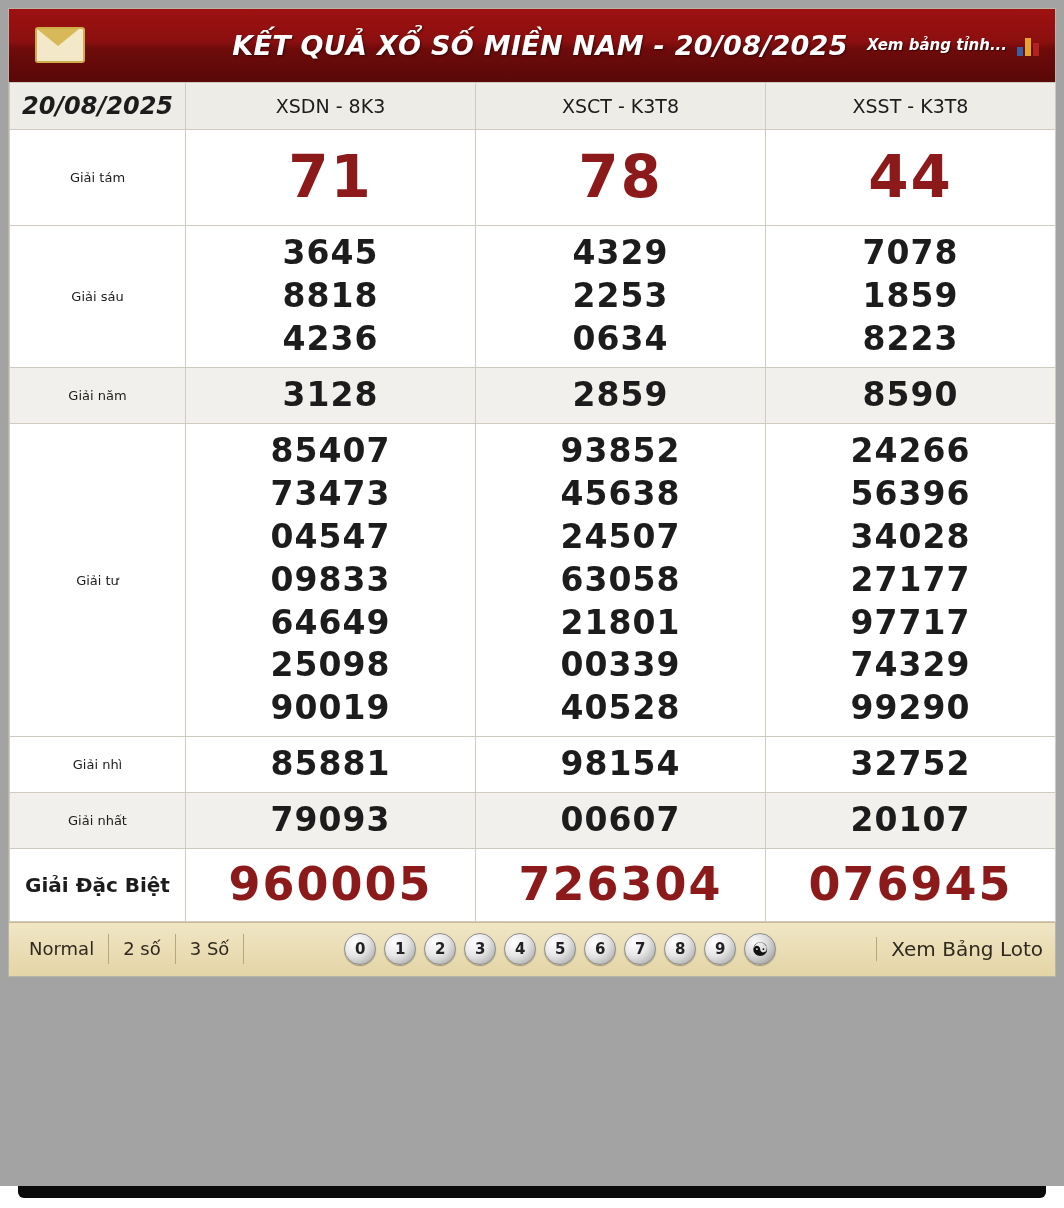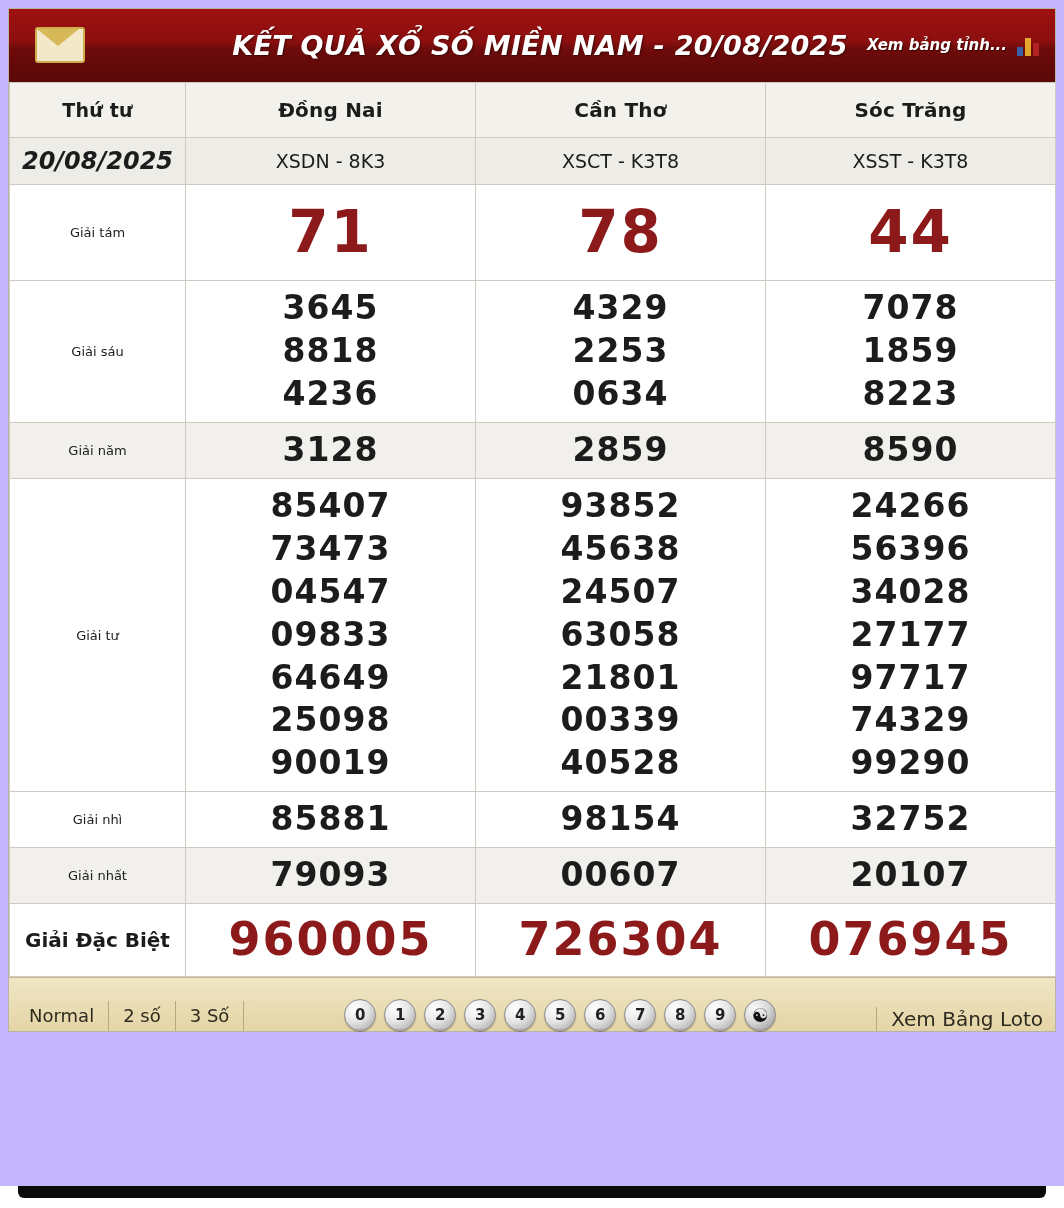--- a/index.html
+++ b/index.html
@@ -12,21 +12,21 @@
     height: 1208px;
     font-family: "DejaVu Sans", "Liberation Sans", sans-serif;
     overflow: hidden;
   }
 
   .page {
     width: 1064px;
     height: 1208px;
     box-sizing: border-box;
     padding: 8px 16px 0 8px;
-    background: #c4b5fd;
+    background: #a3a3a3;
     position: relative;
   }
 
   .card {
     border: 1px solid #b9b4a8;
     box-sizing: border-box;
     width: 1048px;
     background: #fbfbf9;
   }
 
@@ -168,21 +168,21 @@
     padding: 6px 0;
   }
   .gdb .label-cell { font-size: 20px; font-weight: bold; }
 
   
   .footer {
     height: 54px;
     background: linear-gradient(to bottom, #f0e6c5 0%, #e4d5a6 100%);
     border-top: 1px solid #c9bb8e;
     display: flex;
-    align-items: flex-end;
+    align-items: center;
     padding: 0 12px;
     box-sizing: border-box;
     gap: 0;
   }
   .foot-btn {
     font-size: 18px;
     color: #2f2a20;
     padding: 0 14px;
     border-right: 1px solid #b6a87c;
     line-height: 30px;
@@ -262,26 +262,20 @@
     </div>
 
     <table class="results">
       <colgroup>
         <col class="c-label">
           <col class="c-prov">
           <col class="c-prov">
           <col class="c-prov">
       </colgroup>
       <tbody>
-        <tr class="row-head">
-          <th class="label">Thứ tư</th>
-          <th>Đồng Nai</th>
-          <th>Cần Thơ</th>
-          <th>Sóc Trăng</th>
-        </tr>
         <tr class="row-sub">
           <td class="label">20/08/2025</td>
           <td>XSDN - 8K3</td>
           <td>XSCT - K3T8</td>
           <td>XSST - K3T8</td>
         </tr>
 
         <tr class="band-white g8">
           <td class="label-cell">Giải tám</td>
           <td class="num-cell">

